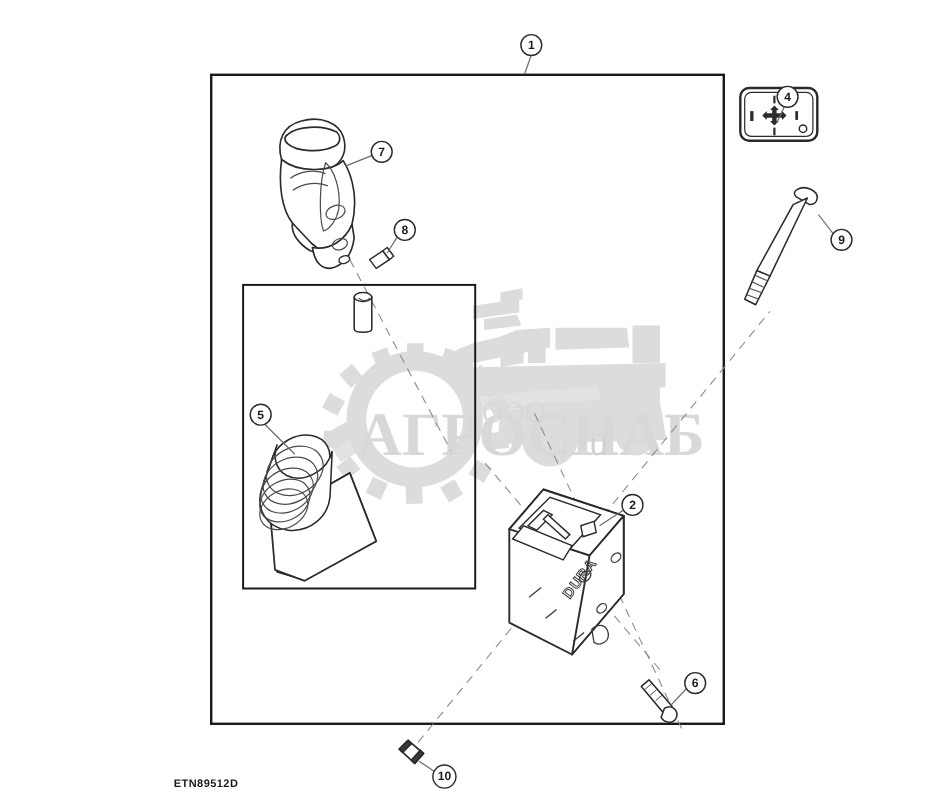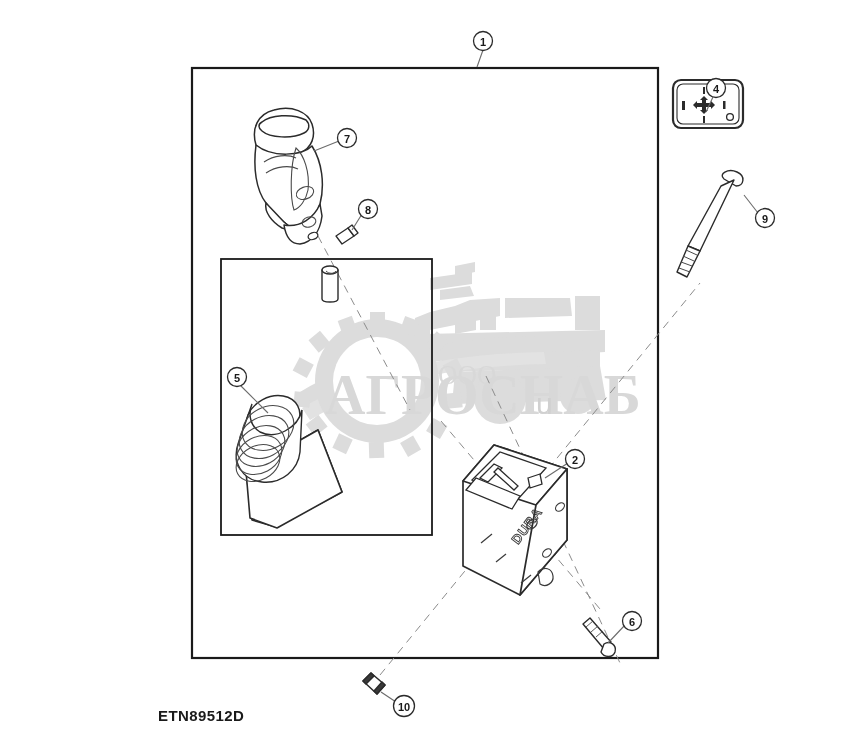--- a/index.html
+++ b/index.html
@@ -22,21 +22,21 @@
     left: 0;
     top: 0;
     width: 841px;
     height: 731px;
   }
   .partnum {
     position: absolute;
     left: 158px;
     top: 707px;
     font-family: "Liberation Sans", sans-serif;
-    font-size: 15px;
+    font-size: 10px;
     font-weight: bold;
     letter-spacing: 0.4px;
     color: #1a1a1a;
     white-space: nowrap;
   }
   text.callout-num {
     font-family: "Liberation Sans", sans-serif;
     font-size: 11px;
     font-weight: bold;
     fill: #1a1a1a;

